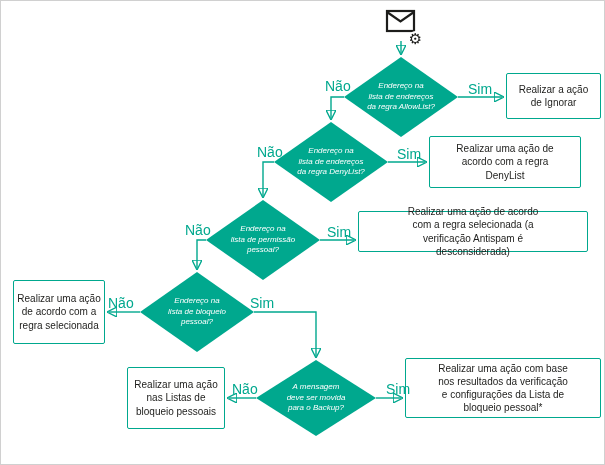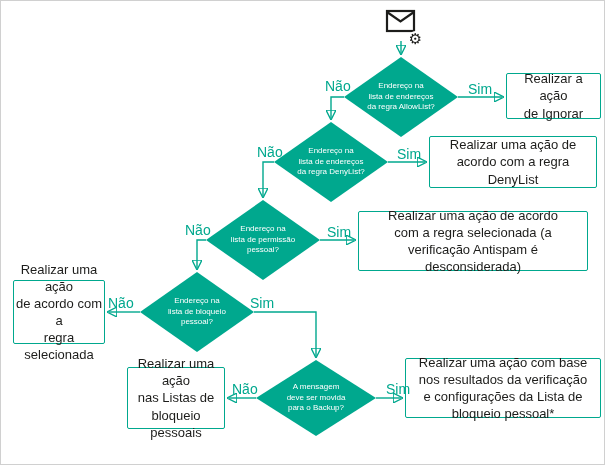--- a/index.html
+++ b/index.html
@@ -10,42 +10,42 @@
   }
   .edges { position:absolute; left:0; top:0; width:605px; height:465px; }
   .edges path { stroke:#00a88e; stroke-width:1.4; fill:none; }
 
   .diamond {
     position:absolute; display:flex; align-items:center; justify-content:center;
     text-align:center; background:#00a88e; color:#ffffff;
     clip-path:polygon(50% 0, 100% 50%, 50% 100%, 0 50%);
     font-size:8px; line-height:1.35;
   }
-  .diamond span { white-space:pre-line; }
+  .diamond span { white-space:pre-line;font-style:italic; }
 
   .box {
     position:absolute; display:flex; align-items:center; justify-content:center;
     text-align:center; background:#ffffff; border:1.5px solid #00a88e;
-    border-radius:2px; color:#1d1d1b; font-size:13px; line-height:1.32; padding:2px;
+    border-radius:2px; color:#1d1d1b; font-size:10px; line-height:1.32; padding:2px;
   }
   .box span { white-space:pre-line; }
 
   .elabel { position:absolute; color:#00a88e; font-size:14px; }
 
   
   .d1 { left:343px; top:56px;  width:114px; height:80px; }
   .d2 { left:273px; top:121px; width:114px; height:80px; }
   .d3 { left:205px; top:199px; width:114px; height:80px; }
   .d4 { left:139px; top:271px; width:114px; height:80px; }
   .d5 { left:255px; top:359px; width:120px; height:76px; }
 
   
   .b1 { left:505px; top:72px;  width:95px;  height:46px; }
-  .b2 { left:428px; top:135px; width:168px; height:52px; }
-  .b3 { left:357px; top:210px; width:230px; height:60px; }
+  .b2 { left:428px; top:135px; width:152px; height:52px; }
+  .b3 { left:357px; top:210px; width:230px; height:41px; }
   .b4 { left:12px;  top:279px; width:92px;  height:64px; }
   .b5 { left:126px; top:366px; width:98px;  height:62px; }
   .b6 { left:404px; top:357px; width:196px; height:60px; }
 
   
   .mail { position:absolute; left:381px; top:6px; width:38px; height:34px; }
   .mail svg { display:block; }
   .gear {
     position:absolute; right:-2px; bottom:-5px; font-size:15px; line-height:1;
     color:#1d1d1b; background:#ffffff; border-radius:50%;

